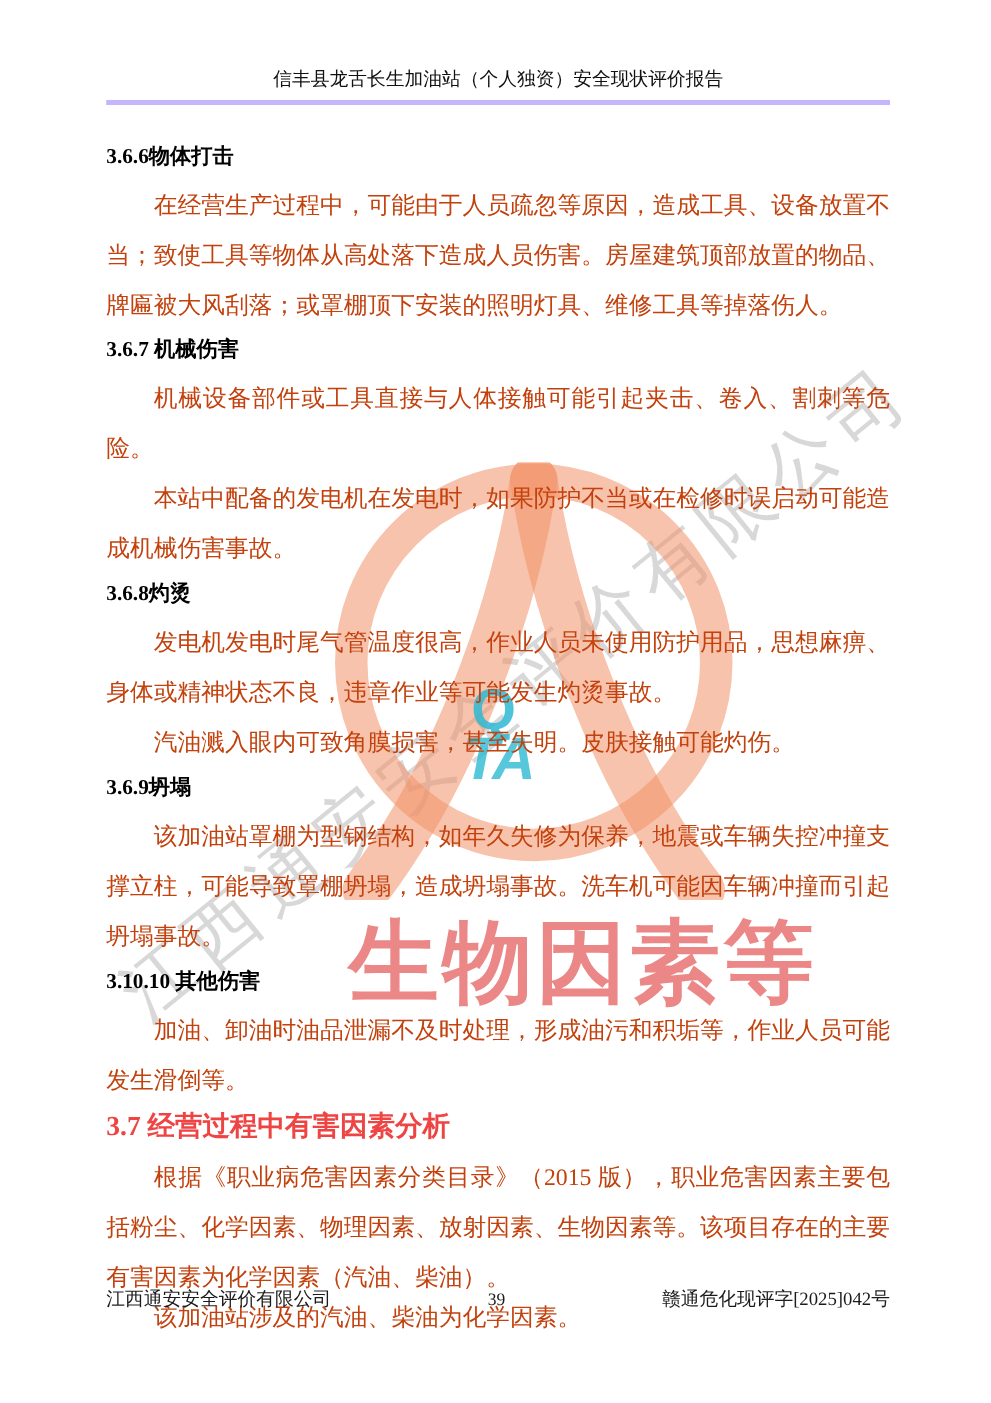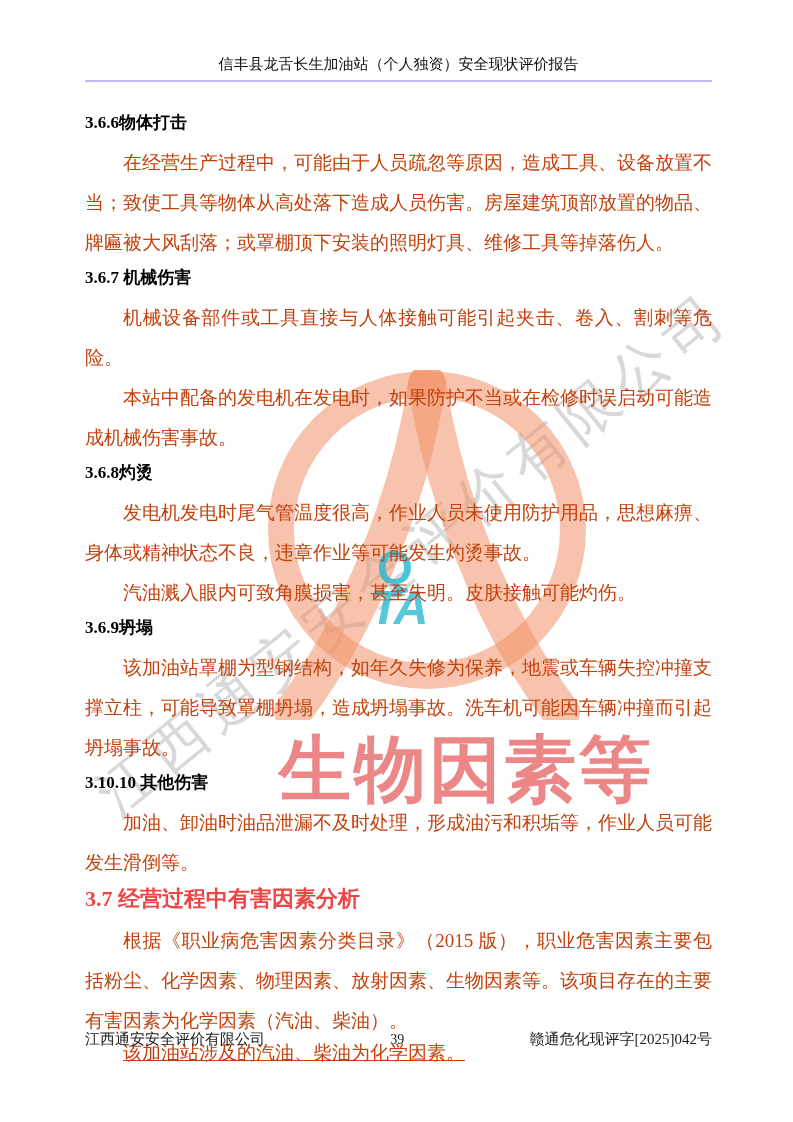--- a/index.html
+++ b/index.html
@@ -45,41 +45,41 @@
   
   .content{
     position:absolute;inset:0;z-index:1;
     padding:55px 81px 0 85px;
     box-sizing:border-box;
   }
   .doc-header{
     text-align:center;
     font-size:15px;line-height:19px;
     padding-bottom:6px;
-    border-bottom:2px solid #c4b5fd;
+    border-bottom:4px solid #c4b5fd;
     color:#111;
   }
   main{padding-top:26px;}
   h3.sec{
     font-size:17px;line-height:40px;
     margin:-5px 0 0 0;
     font-weight:700;color:#000;
   }
   h2.sec{
     font-size:22px;line-height:44px;
     margin:-6px 0 0 0;
     font-weight:700;color:#ef4444;font-family:Liberation Serif, serif;
   }
   p.body-par{
     font-size:19px;line-height:40px;margin:0;
     text-indent:2em;
     text-align:justify;
     color:#c2410c;
   }
-  p.body-par.last{margin-top:-8px;text-decoration:underline;}
+  p.body-par.last{margin-top:-8px;}
 
   footer.doc-footer{
     position:absolute;left:85px;right:81px;top:1030px;
     display:flex;justify-content:space-between;align-items:baseline;
     font-size:15px;color:#1b1b1b;
   }
   .footer-page{font-size:14px;}
 </style>
 </head>
 <body>

